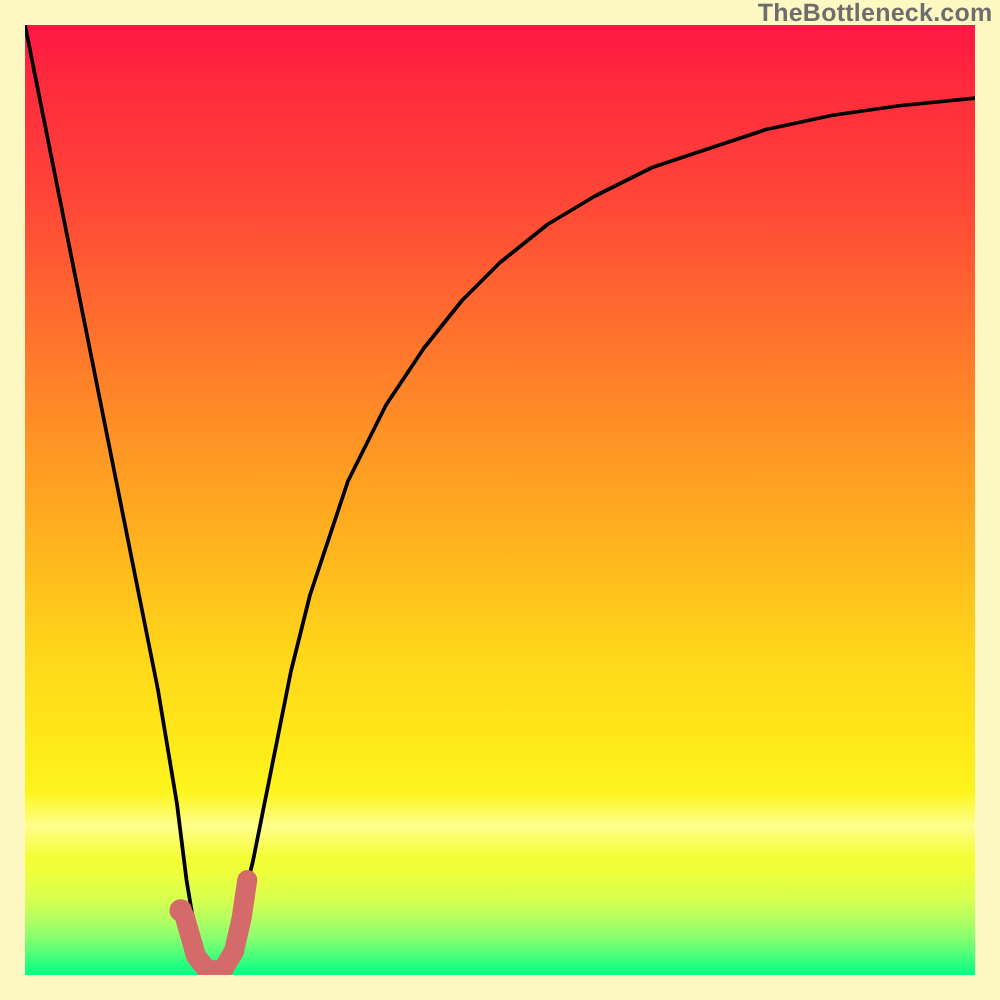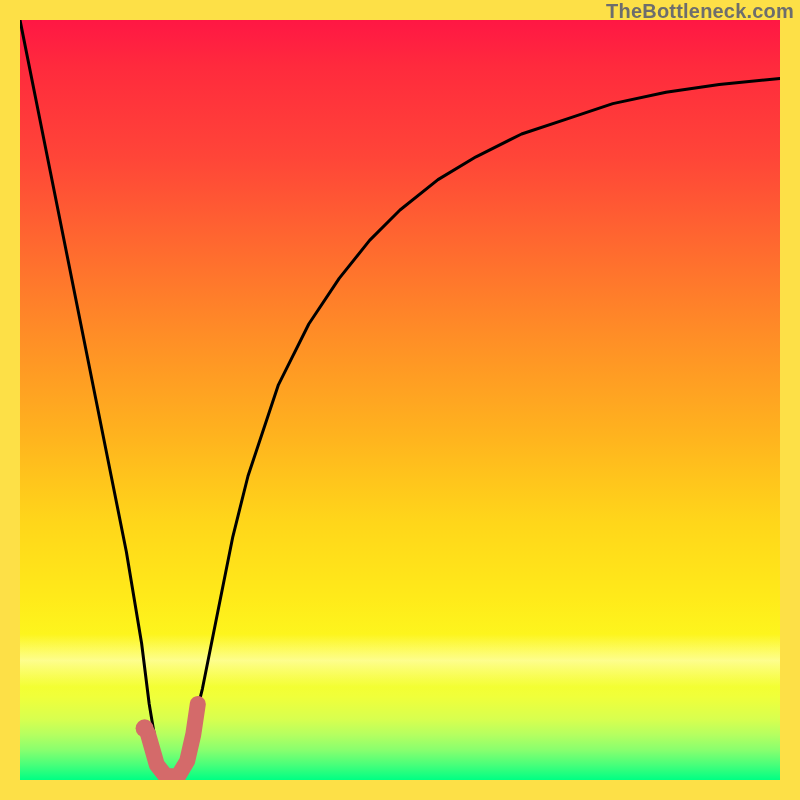--- a/index.html
+++ b/index.html
@@ -7,21 +7,21 @@
     padding: 0;
     width: 800px;
     height: 800px;
     overflow: hidden;
     font-family: Arial, Helvetica, sans-serif;
   }
   .stage {
     position: relative;
     width: 800px;
     height: 800px;
-    background: #fde047;
+    background: #fef9c3;
   }
   .plot {
     position: absolute;
     left: 20px;
     top: 20px;
     width: 760px;
     height: 760px;
     
     background: linear-gradient(
       to bottom,

